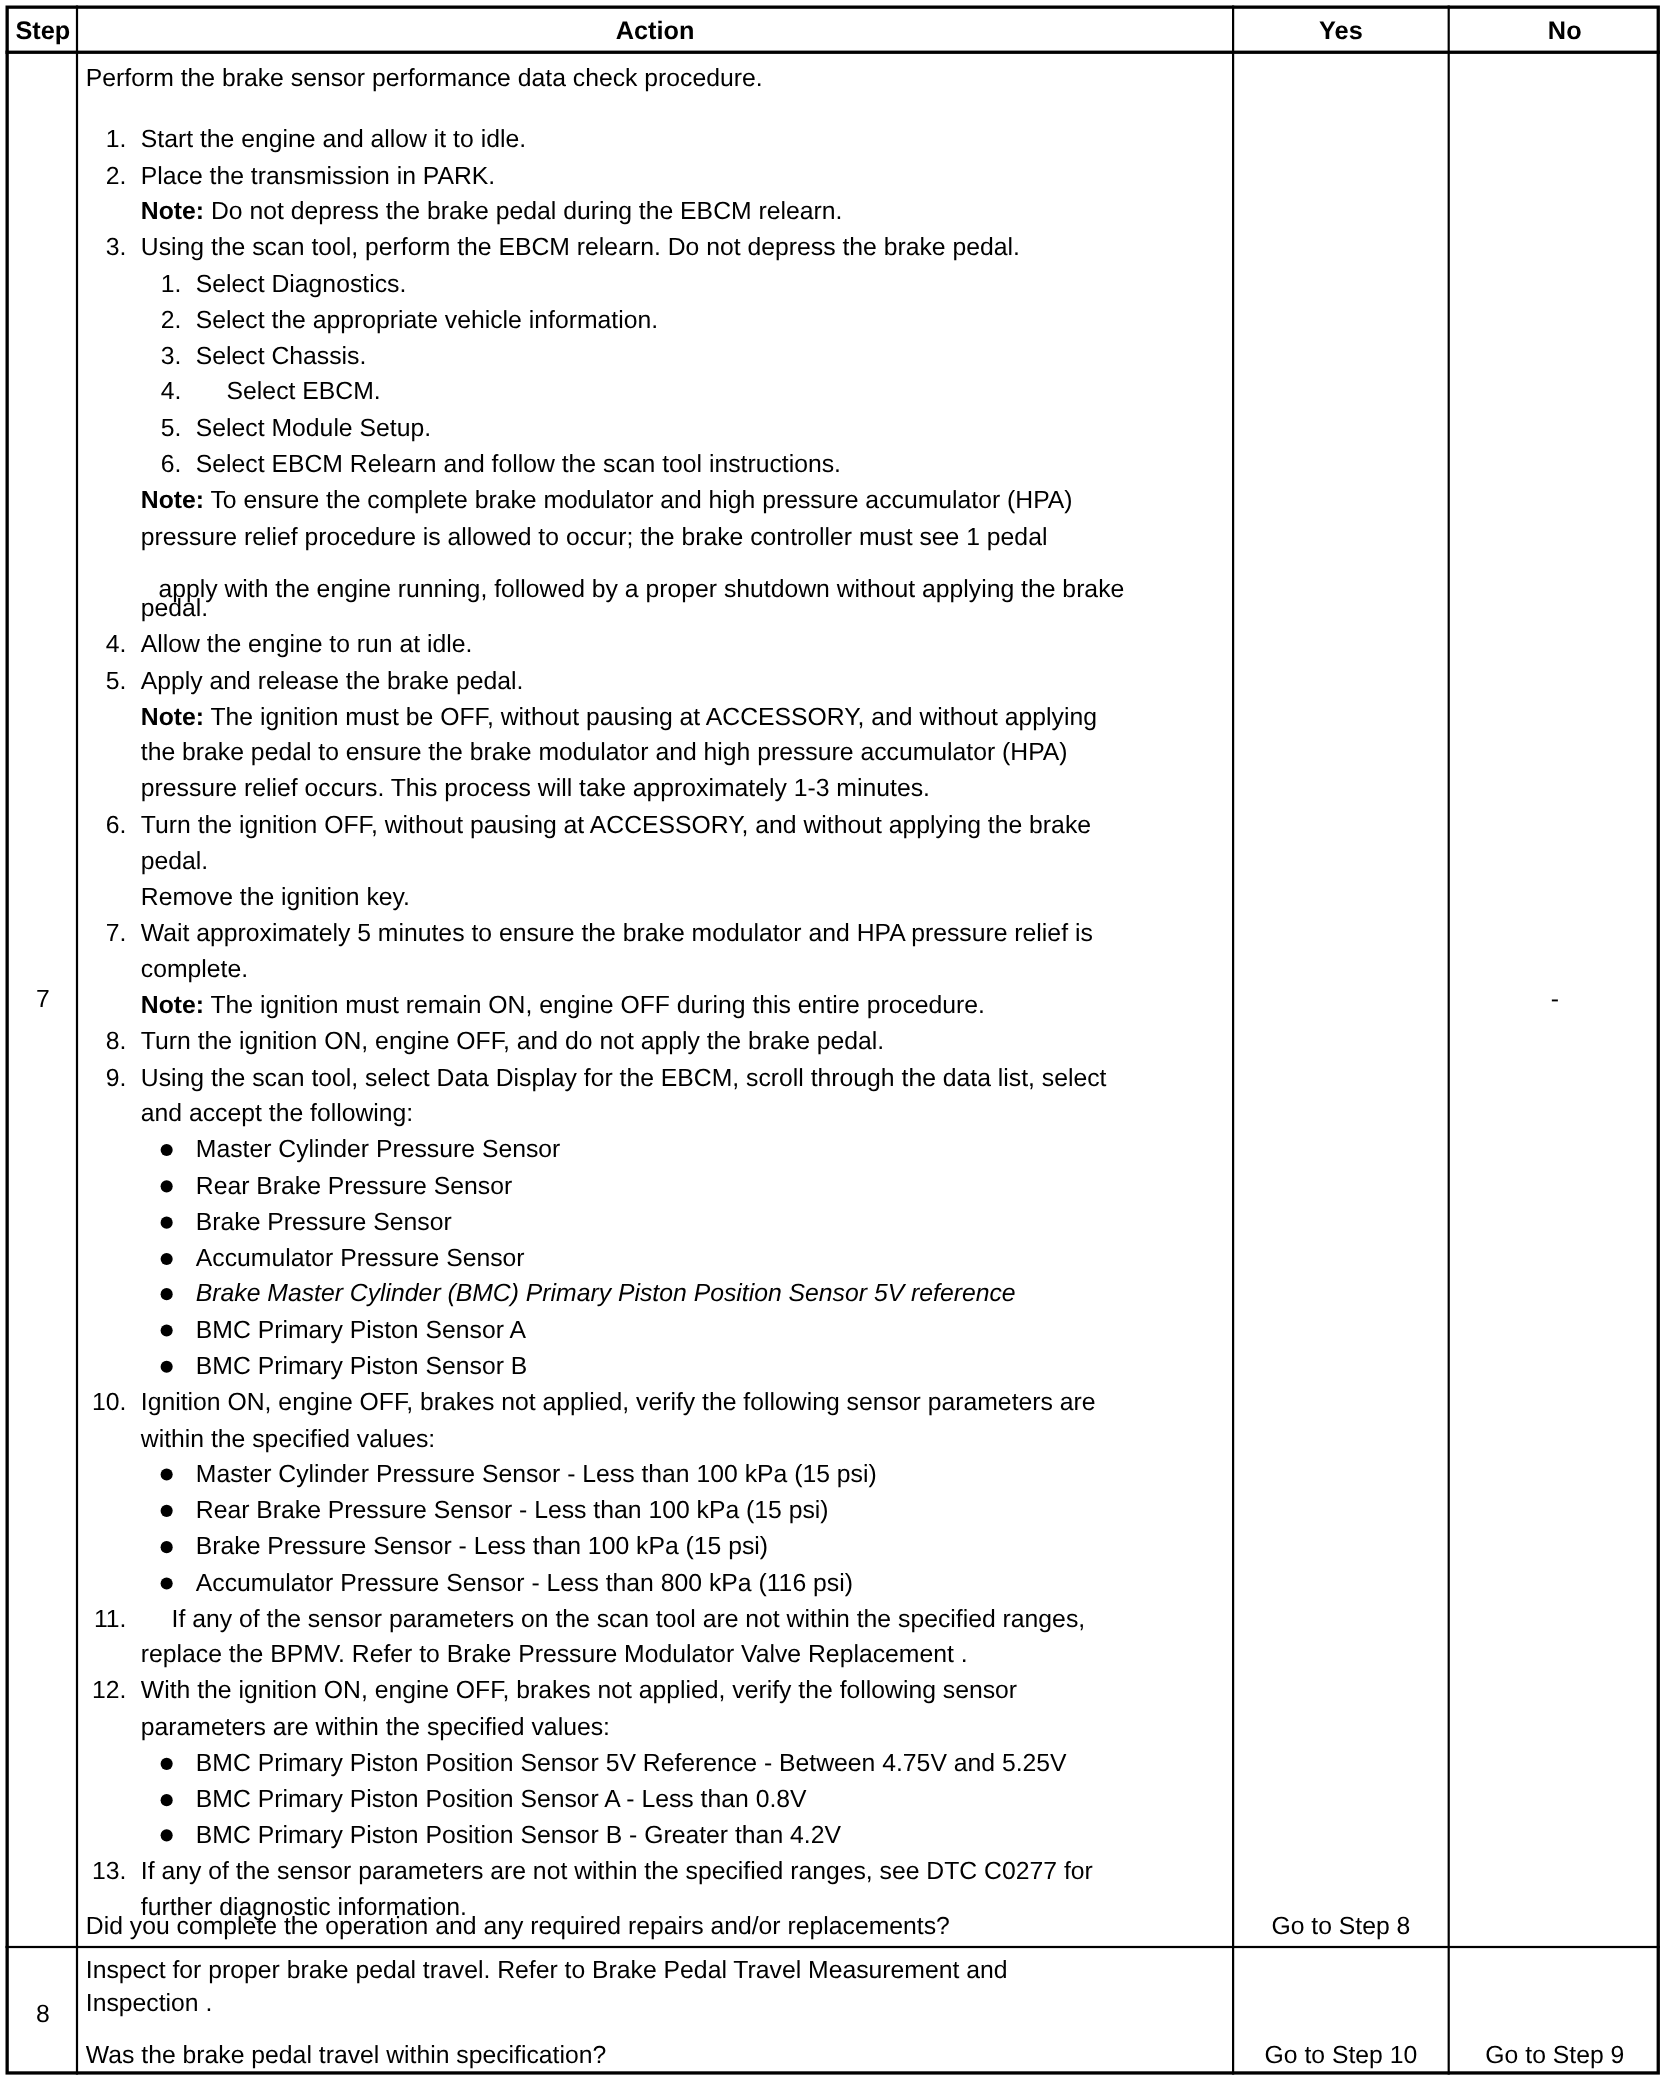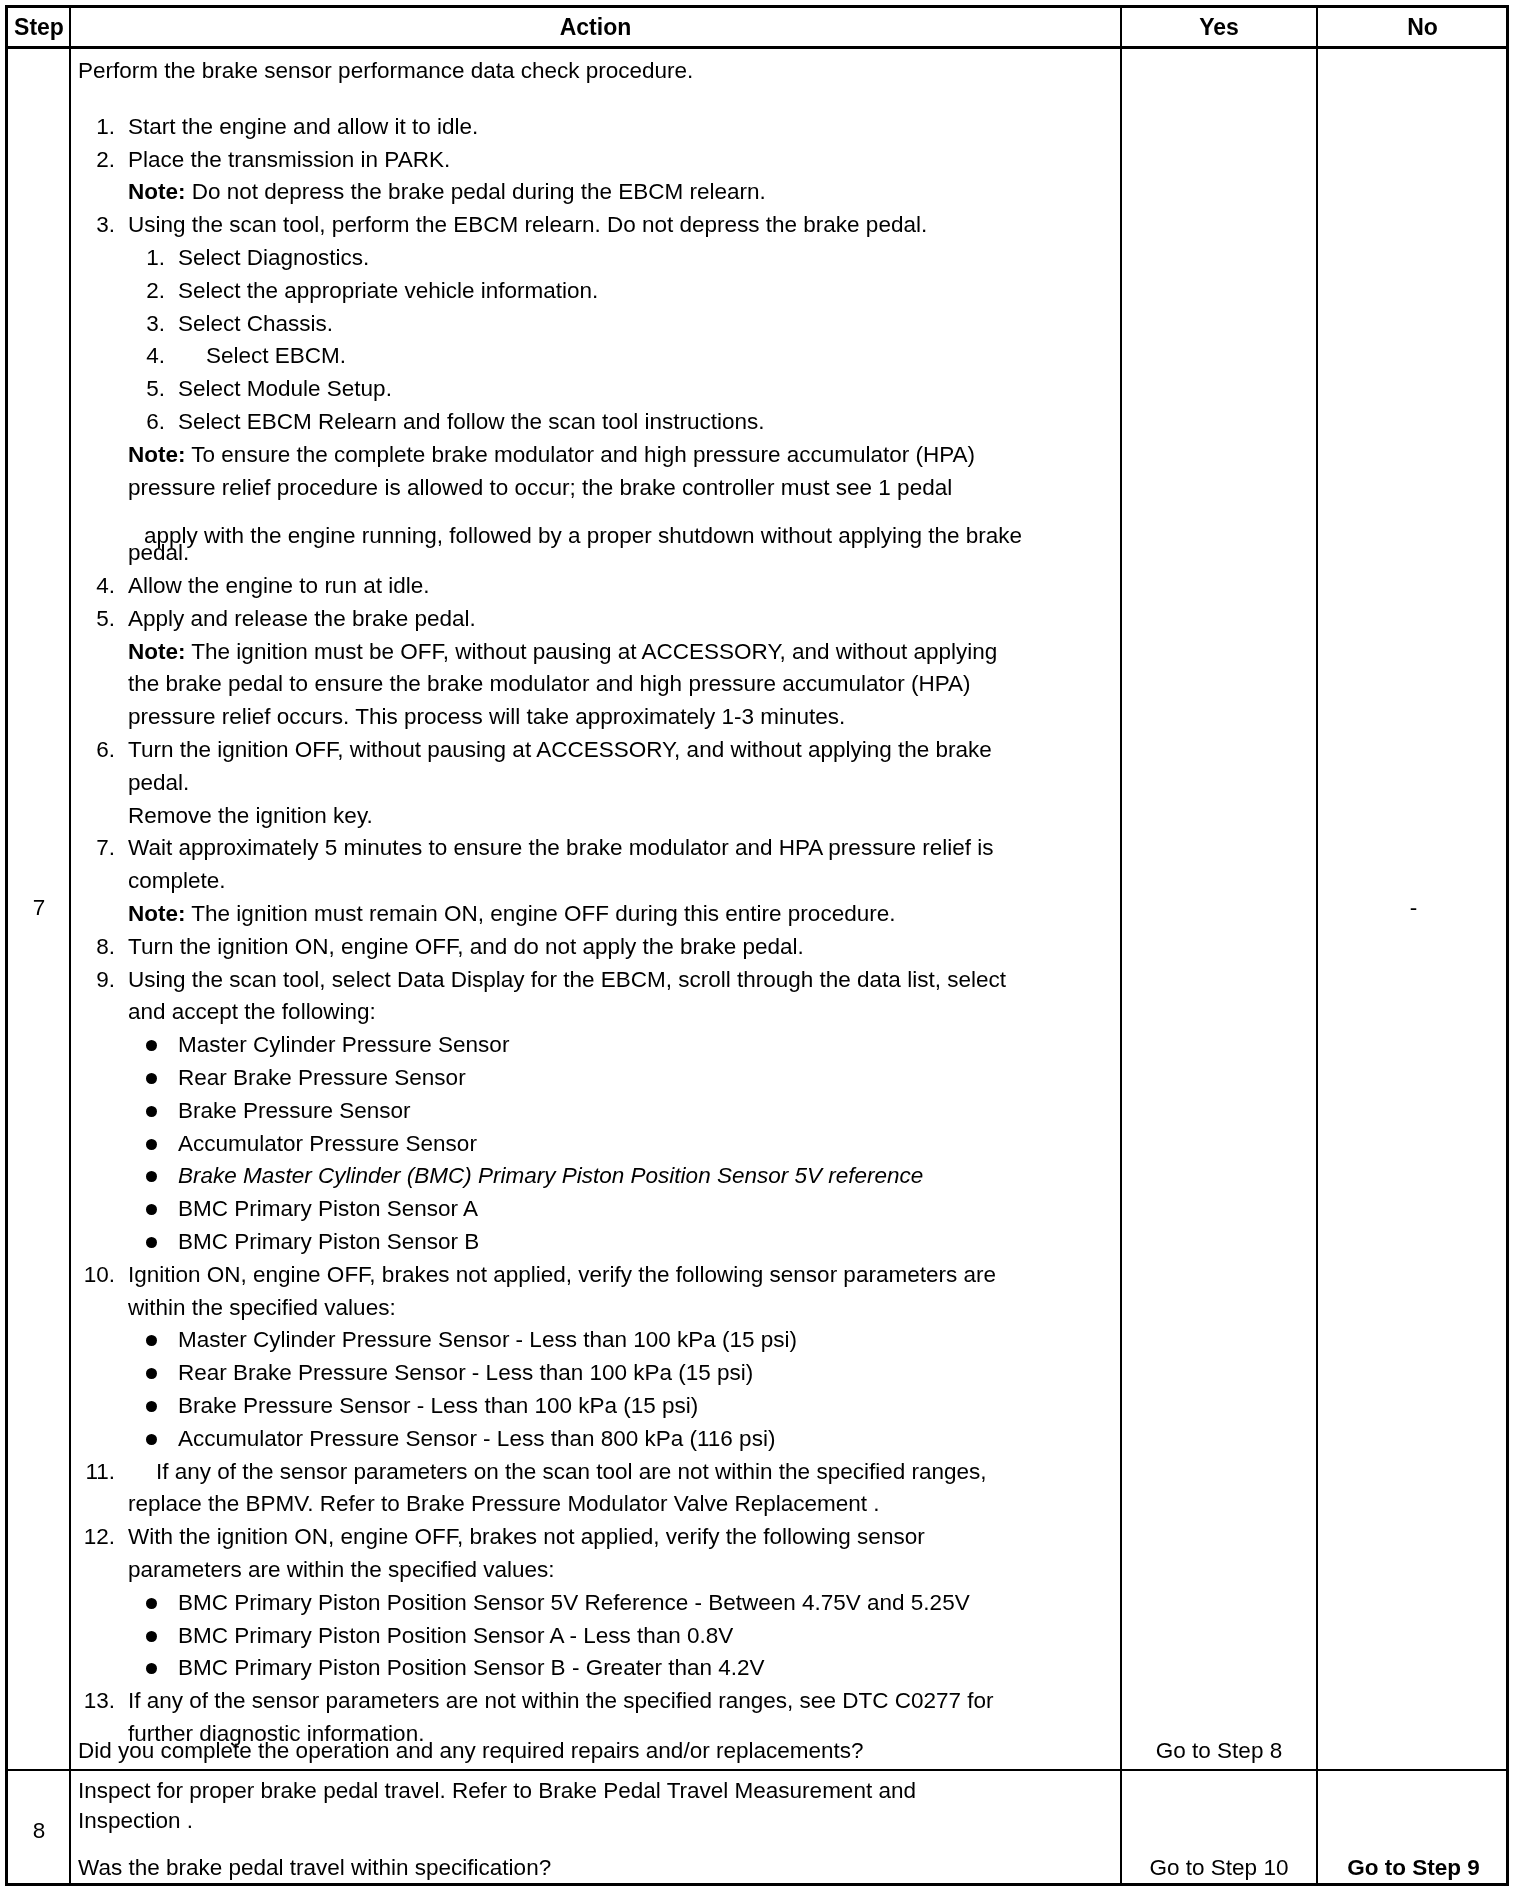--- a/index.html
+++ b/index.html
@@ -126,14 +126,14 @@
   <div class="cell-center" style="left:1122px; width:194px; top:1736px;">Go to Step 8</div>
   <div class="cell-center" style="left:1318px; width:191px; top:893px;">-</div>
 </div>
 
 <div>
   <div class="cell-center" style="left:8px; width:62px; top:1816px;">8</div>
   <div class="ln" style="left:78px; top:1776px;">Inspect for proper brake pedal travel. Refer to Brake Pedal Travel Measurement and</div>
   <div class="ln" style="left:78px; top:1806px;">Inspection .</div>
   <div class="ln" style="left:78px; top:1853px;">Was the brake pedal travel within specification?</div>
   <div class="cell-center" style="left:1122px; width:194px; top:1853px;">Go to Step 10</div>
-  <div class="cell-center" style="left:1318px; width:191px; top:1853px;font-weight:bold;">Go to Step 9</div>
+  <div class="cell-center" style="left:1318px; width:191px; top:1853px;">Go to Step 9</div>
 </div>
 
 </body></html>

